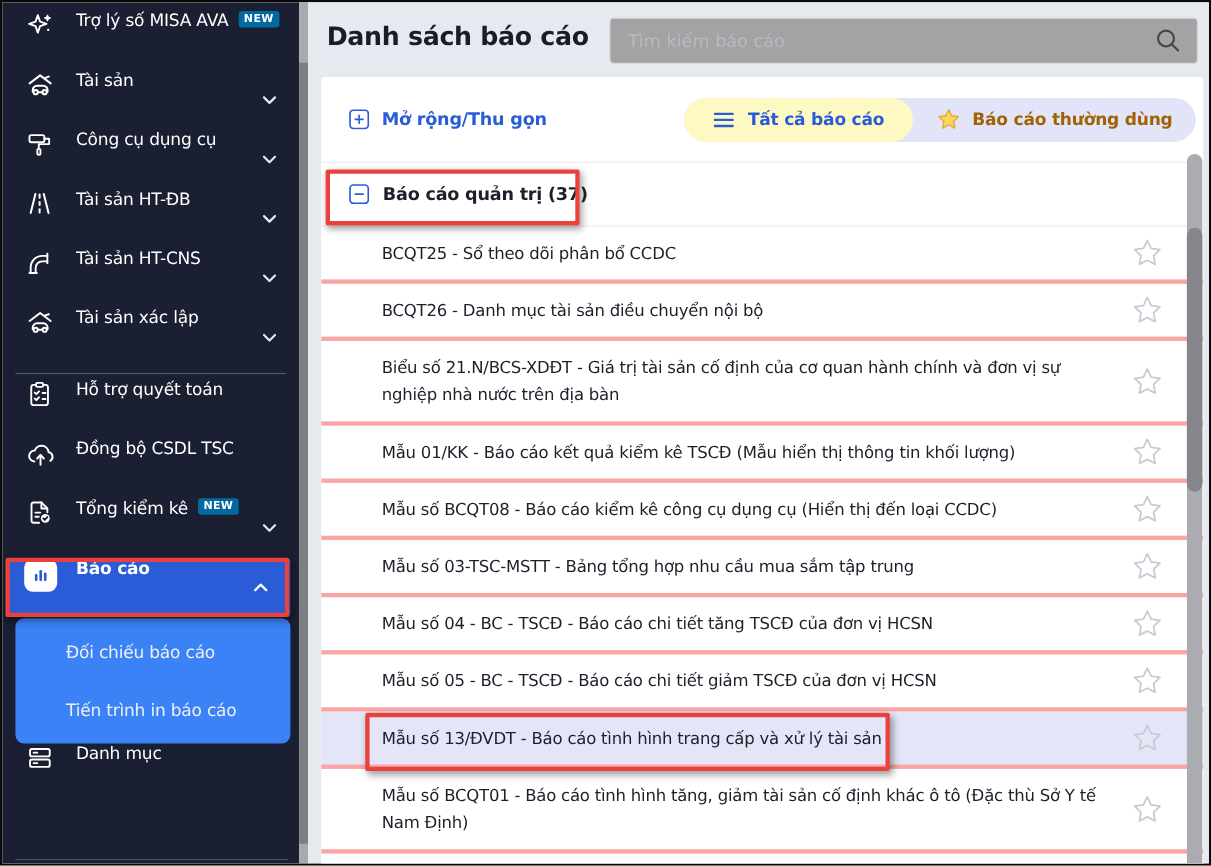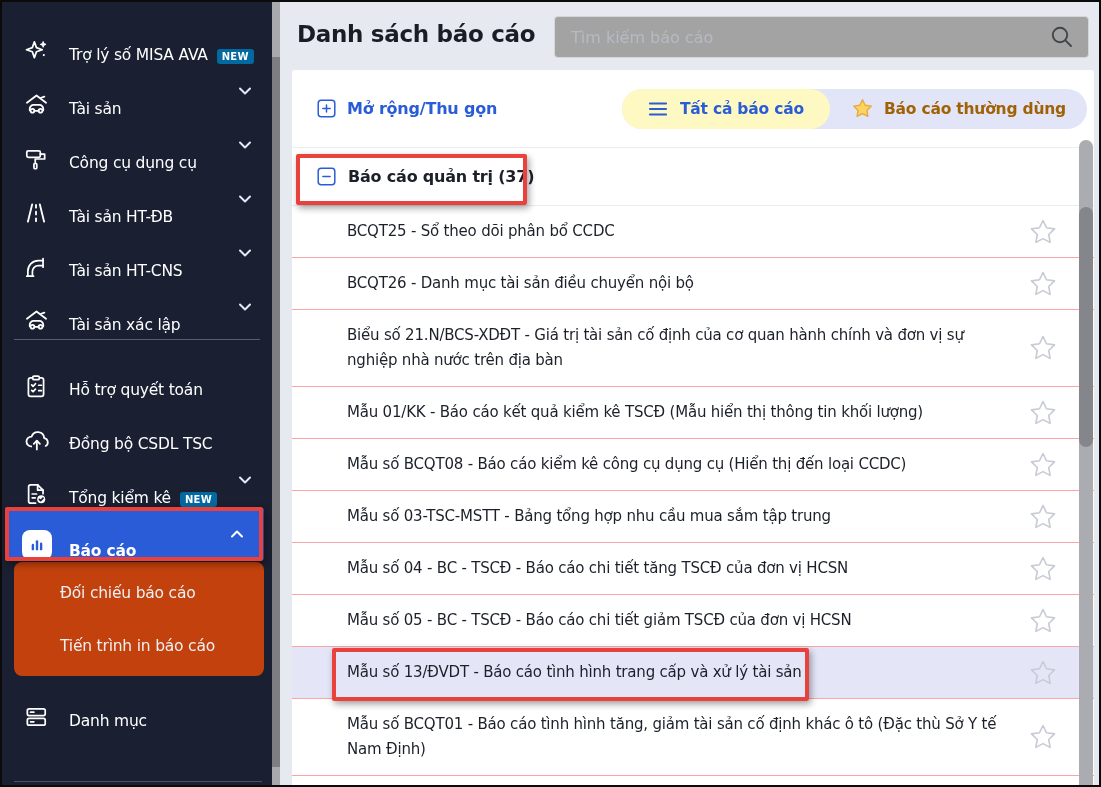--- a/index.html
+++ b/index.html
@@ -5,30 +5,30 @@
   html,body{margin:0;padding:0;background:#fff;}
   *{box-sizing:border-box;}
   #screen{
     position:relative;width:1101px;height:787px;overflow:hidden;
     border:2px solid #0a0a0a;background:#e6e9ef;
     font-family:"DejaVu Sans","Liberation Sans",sans-serif;
     -webkit-font-smoothing:antialiased;
   }
   
   .sidebar{position:absolute;left:0;top:0;width:270px;height:100%;background:#1a1f31;padding-top:8px;}
-  .side-item{position:relative;height:54px;display:flex;align-items:flex-end;padding-left:20px;cursor:pointer;}
+  .side-item{position:relative;height:54px;display:flex;align-items:flex-start;padding-left:20px;cursor:pointer;}
   .side-item .ic{width:28px;display:flex;justify-content:center;margin-right:19px;flex:0 0 28px;}
   .side-item .lbl{color:#fff;font-size:15.5px;font-weight:500;letter-spacing:-.2px;white-space:nowrap;}
   .badge-new{background:#0369a1;color:#fff;font-size:10px;font-weight:700;border-radius:3px;padding:2px 5px;margin-left:9px;letter-spacing:.3px;}
   .chev{position:absolute;right:20px;top:50%;transform:translateY(-50%);}
   .side-divider{border-top:1px solid rgba(255,255,255,.28);margin:5px 12px;}
   .side-item.active{background:#2a5cd7;height:52px;margin:1px 8px 1px 6px;border-radius:2px;padding-left:14px;}
   .side-item.active .lbl{font-weight:700;}
   .icon-box{width:30px;height:30px;background:#fff;border-radius:8px;display:flex;align-items:center;justify-content:center;margin-right:17px;}
-  .submenu{background:#c2410c;border-radius:8px;margin:2px 8px 0 12px;padding:4px 0;}
+  .submenu{background:#3b82f6;border-radius:8px;margin:2px 8px 0 12px;padding:4px 0;}
   .submenu-item{height:53px;display:flex;align-items:center;padding-left:46px;color:#eef0f5;font-size:15.5px;letter-spacing:-.2px;cursor:pointer;}
   .side-bottom-divider{position:absolute;left:12px;right:10px;bottom:3px;border-top:1px solid rgba(255,255,255,.22);}
   
   .side-scroll{position:absolute;left:270px;top:0;width:8px;height:100%;background:#a8a9ad;}
   .side-scroll .thumb{position:absolute;left:0;top:55px;width:8px;height:710px;background:#7d7e82;}
   
   .main{position:absolute;left:278px;top:0;right:0;bottom:0;background:#e6e9ef;}
   .page-title{position:absolute;left:17px;top:19px;font-size:23px;font-weight:700;color:#191d25;letter-spacing:-.3px;}
   .searchbox{position:absolute;left:274px;top:14px;width:535px;height:42px;background:#a3a3a3;border:1px solid #d3d6dd;border-radius:4px;display:flex;align-items:center;}
   .searchbox input{flex:1;border:0;outline:none;background:transparent;font-family:inherit;font-size:16px;color:#333;padding:0 8px 0 16px;}
@@ -38,21 +38,21 @@
   .filterbar{height:77px;display:flex;align-items:center;justify-content:space-between;padding:0 7px 0 25px;}
   .expand-link{display:flex;align-items:center;gap:11px;color:#2a5cd7;font-size:16px;font-weight:600;cursor:pointer;letter-spacing:-.2px;}
   .pill{height:40px;border-radius:20px;background:#e2e5f7;display:flex;align-items:center;}
   .seg-all{height:40px;border-radius:20px;background:#fef9c3;display:flex;align-items:center;gap:12px;padding:0 26px;cursor:pointer;}
   .seg-all span{color:#2a5cd7;font-size:15.5px;font-weight:700;letter-spacing:-.2px;}
   .seg-fav{display:flex;align-items:center;gap:10px;padding:0 21px;cursor:pointer;}
   .seg-fav span{color:#a16207;font-size:15.5px;font-weight:700;letter-spacing:-.2px;}
   .list{border-top:1px solid #ebecf1;}
   .group-header{height:58px;display:flex;align-items:center;gap:12px;padding-left:25px;border-bottom:1px solid #ebecf1;cursor:pointer;}
   .group-header .gt{font-size:16px;font-weight:700;color:#1c2029;letter-spacing:-.2px;}
-  .report-row{position:relative;display:flex;align-items:center;min-height:52px;border-bottom:1px solid #fca5a5;padding:6px 95px 6px 55px;cursor:pointer;}
+  .report-row{position:relative;display:flex;align-items:center;min-height:52px;border-bottom:4px solid #fca5a5;padding:6px 95px 6px 55px;cursor:pointer;}
   .report-row.tall{min-height:77px;}
   .report-row .rname{font-size:15px;color:#1c2029;line-height:25px;letter-spacing:-.2px;}
   .report-row .star{position:absolute;right:36px;top:50%;transform:translateY(-50%);cursor:pointer;display:flex;}
   .report-row.selected{background:#e4e6f8;}
   
   .main-scroll{position:absolute;left:799px;top:138px;width:14px;height:649px;background:#aaacb1;border-radius:7px 7px 0 0;}
   .main-scroll .thumb{position:absolute;left:0;top:67px;width:14px;height:240px;background:#85868b;border-radius:7px;}
   
   .anno{position:absolute;border:4px solid #e9423d;border-radius:2px;box-shadow:2px 3px 7px rgba(0,0,0,.38);z-index:60;pointer-events:none;}
   .anno-sidebar{left:3px;top:505px;width:258px;height:54px;}

